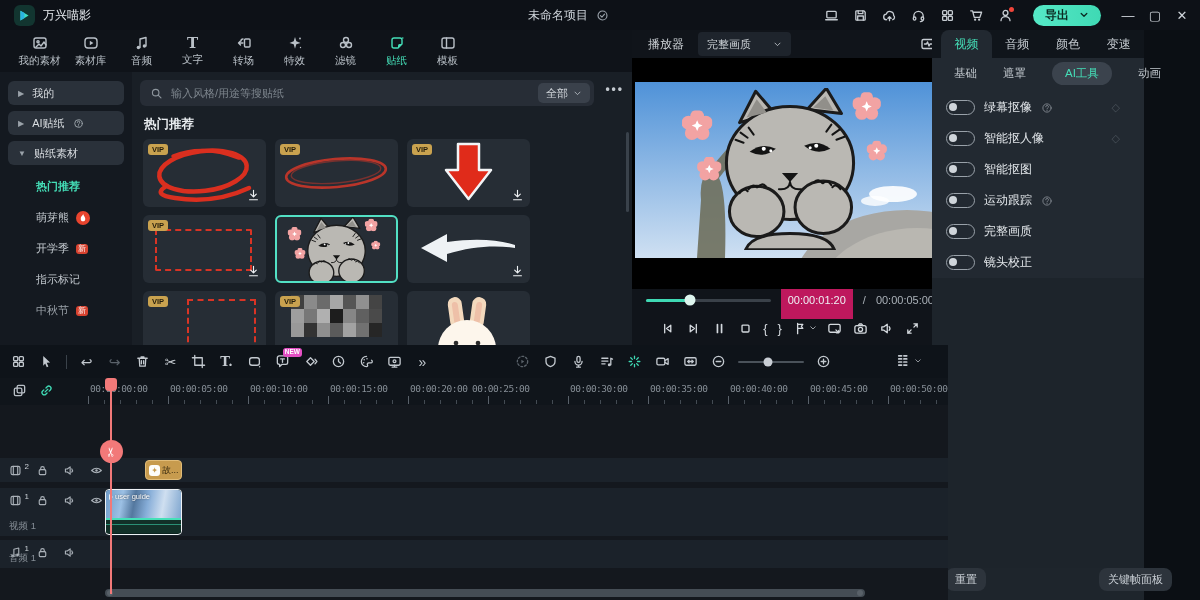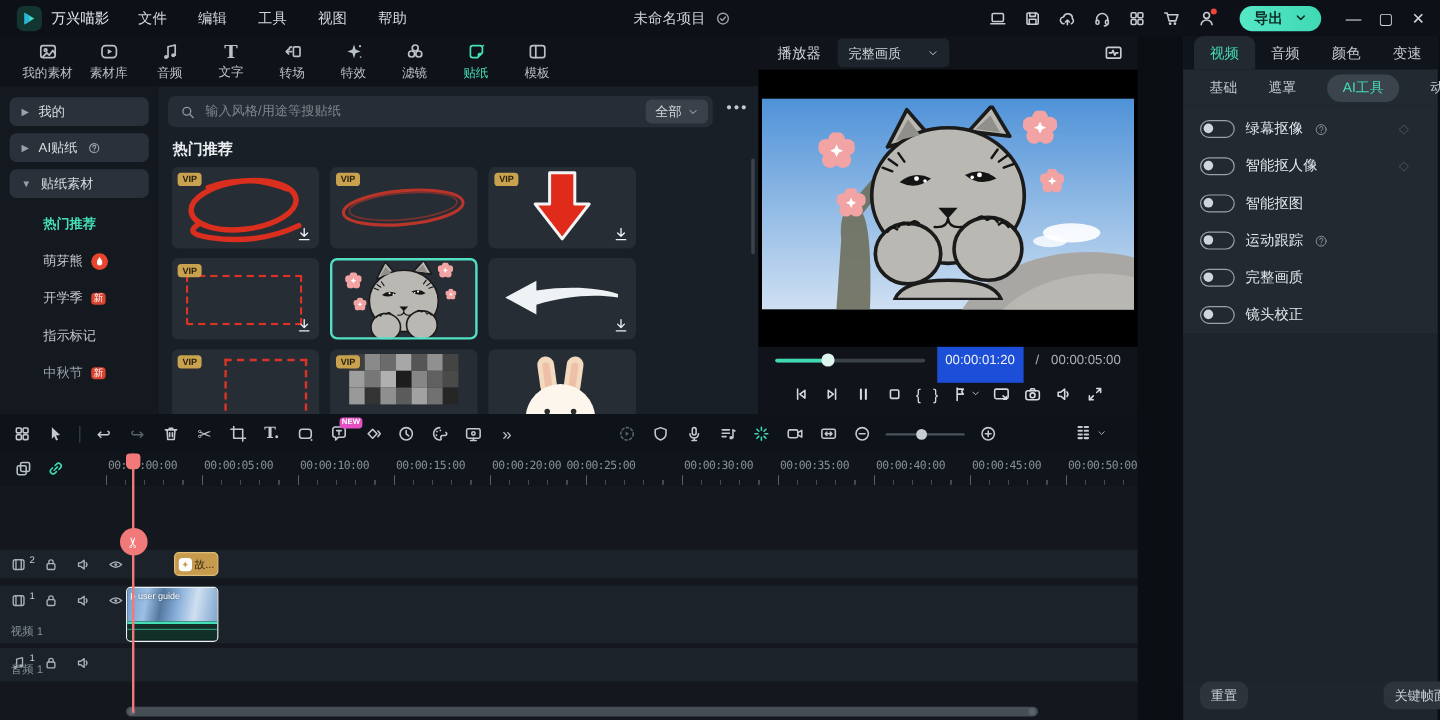--- a/index.html
+++ b/index.html
@@ -69,31 +69,31 @@
 .player-head { height:28px; display:flex; align-items:center; padding:0 12px 0 16px; gap:14px; color:#cfd4d9; }
 .quality-dd { height:24px; background:#1e242c; border-radius:4px; display:flex; align-items:center; gap:22px; padding:0 9px; font-size:11px; color:#cfd4d9; cursor:pointer; }
 .quality-dd .ic { width:9px; height:9px; }
 .player-head .mon { margin-left:auto; color:#c6ccd2; }
 .video-area { position:relative; flex:1; background:#000; }
 .video-area svg { position:absolute; left:3px; top:24px; width:310px; height:176px; }
 .seek-row { height:22px; display:flex; align-items:center; padding:0 14px; gap:10px; }
 .seek { position:relative; width:132px; height:3px; background:#3a4149; border-radius:2px; cursor:pointer; }
 .seek .fill { position:absolute; left:0; top:0; height:3px; width:35%; background:#3fd9b4; border-radius:2px; }
 .seek .knob { position:absolute; left:35%; top:50%; transform:translate(-50%,-50%); width:11px; height:11px; border-radius:50%; background:#def5ee; }
-.timebox { background:#1d4ed8; border-radius:0; padding:13px 7px; font-size:11px; color:#eef1f4; }
+.timebox { background:#be185d; border-radius:0; padding:13px 7px; font-size:11px; color:#eef1f4; }
 .timetotal { font-size:11px; color:#aab1b8; white-space:nowrap; }
 .transport { height:34px; display:flex; align-items:center; justify-content:center; gap:10px; color:#d4d9de; }
 .transport .icw { width:16px; height:16px; cursor:pointer; }
 .transport .ic { width:15px; height:15px; }
 .brace { font-size:13px; color:#d4d9de; cursor:pointer; }
 .mk { display:flex; align-items:center; gap:2px; cursor:pointer; }
 .mk .cv { width:8px; height:8px; }
 
 
-.right-panel { position:absolute; left:986px; top:30px; width:212px; height:570px; background:#1e252c; }
+.right-panel { position:absolute; left:932px; top:30px; width:212px; height:570px; background:#1e252c; }
 .rp-tabs { height:28px; background:#10151b; display:flex; padding-left:9px; }
 .rp-tab { width:57px; display:flex; align-items:center; justify-content:center; font-size:12px; color:#c3c9cf; cursor:pointer; }
 .rp-tab.active { background:#222931; border-radius:8px 8px 0 0; color:#45dfb8; }
 .rp-subtabs { height:30px; background:#222931; display:flex; align-items:center; padding-left:22px; gap:26px;text-align:right; }
 .rp-subtab { font-size:11.5px; color:#c3c9cf; cursor:pointer; white-space:nowrap; }
 .rp-subtab.pill { background:#3b434d; color:#45dfb8; border-radius:12px; padding:4px 13px; }
 .rp-body { background:#222931; padding-top:4px; }
 .trow { position:relative; height:31px; display:flex; align-items:center; padding:0 14px; gap:9px; }
 .toggle { width:29px; height:15px; border:1.5px solid #99a1a9; border-radius:8px; position:relative; flex:none; cursor:pointer; }
 .toggle .tk { position:absolute; left:2px; top:2px; width:8px; height:8px; border-radius:50%; background:#cfd5da; }
@@ -433,27 +433,20 @@
 </svg>
 
 <div class="titlebar">
   <div class="logo">
     <svg viewBox="0 0 16 16">
         <path d="M3 2 L13 8 3 14 z" fill="#3fe0c0" stroke="none"></path>
         <path d="M3 2 L8 5 8 11 3 14 z" fill="#2bb3e0" stroke="none"></path>
       </svg>
   </div>
   <span class="appname">万兴喵影</span>
-  <div class="menus">
-    <span>文件</span>
-    <span>编辑</span>
-    <span>工具</span>
-    <span>视图</span>
-    <span>帮助</span>
-  </div>
   <div class="project">
     <span>未命名项目</span>
     <span class="icw">
         <svg class="ic">
           <use href="#s-check"></use>
         </svg>
       </span>
   </div>
   <div class="tb-right">
     <span class="icw">

